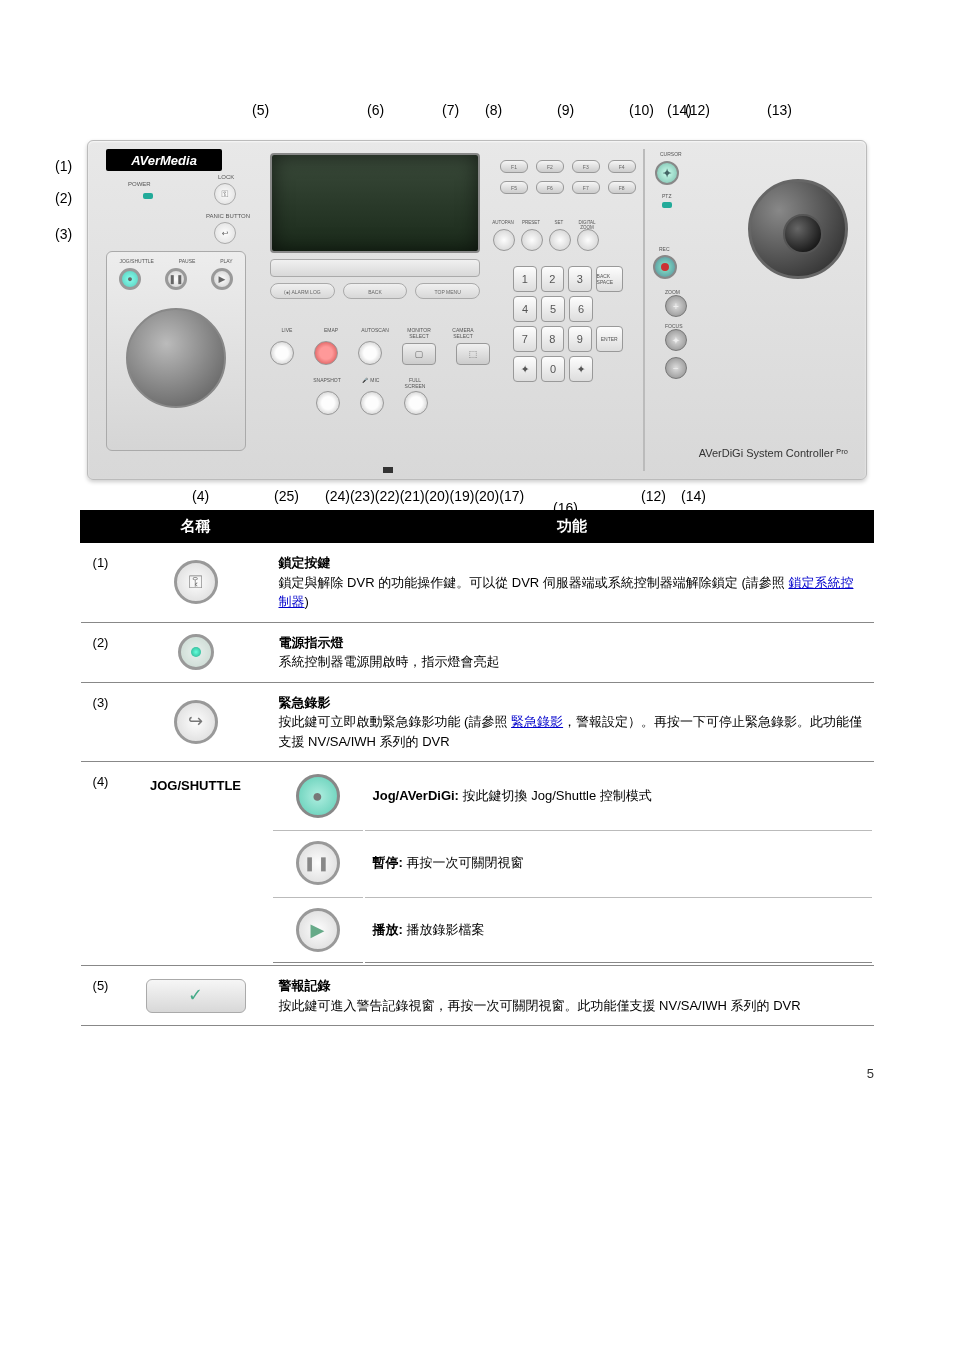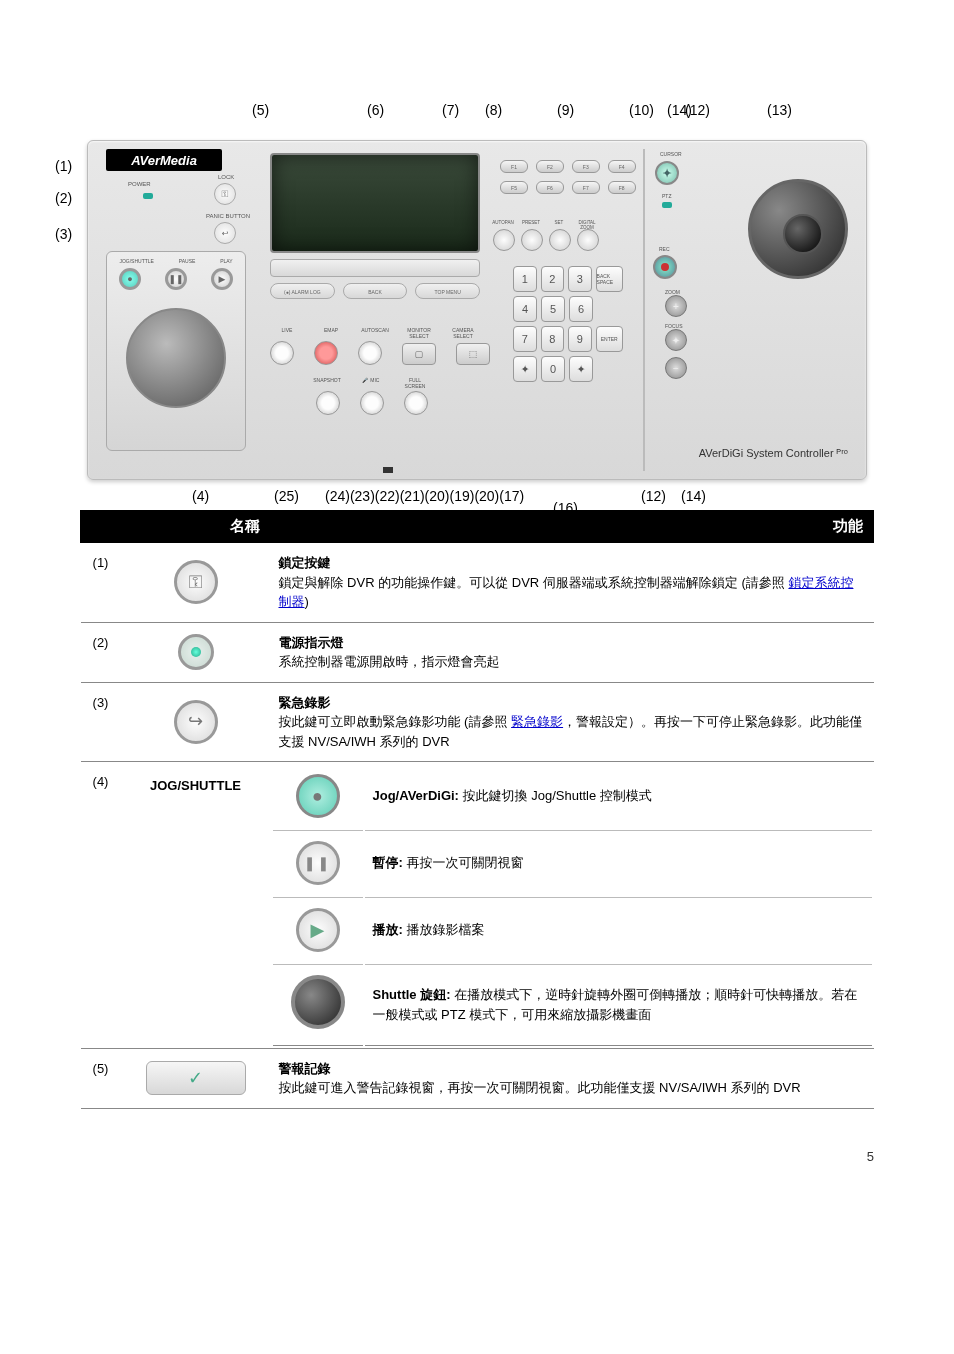--- a/index.html
+++ b/index.html
@@ -104,21 +104,21 @@
   .callout{position:absolute;font-size:14px;color:#000;}
 
   
   .desc-table{
     width: 100%;
     border-collapse: collapse;
     margin-top: 30px;
   }
   .desc-table th{
     background:#000;color:#fff;font-weight:bold;
-    padding:6px 10px;text-align:right;font-size:15px;
+    padding:6px 10px;text-align:center;font-size:15px;
     border:1px solid #000;
   }
   .desc-table td{
     border-bottom:1px solid #888;
     padding:10px 8px;
     vertical-align: middle;
     font-size:13px;
     line-height:1.5;
   }
   .desc-table td.icon-cell{
@@ -375,24 +375,20 @@
               <td style="border-top:none"><b>Jog/AVerDiGi:</b> <span>按此鍵切換 Jog/Shuttle 控制模式</span></td>
             </tr>
             <tr>
               <td style="width:90px;text-align:center"><span class="t-icon" style="font-size:14px;letter-spacing:2px;color:#888">❚❚</span></td>
               <td><b>暫停:</b> <span>再按一次可關閉視窗</span></td>
             </tr>
             <tr>
               <td style="width:90px;text-align:center"><span class="t-icon" style="color:#6a8">▶</span></td>
               <td><b>播放:</b> <span>播放錄影檔案</span></td>
             </tr>
-            <tr>
-              <td style="width:90px;text-align:center"><span class="t-icon dark"></span></td>
-              <td><b>Shuttle 旋鈕:</b> <span>在播放模式下，逆時針旋轉外圈可倒轉播放；順時針可快轉播放。若在一般模式或 PTZ 模式下，可用來縮放攝影機畫面</span></td>
-            </tr>
           </tbody>
             </table>
         </td>
       </tr>
 
       <tr>
         <td class="num-cell">(5)</td>
         <td class="icon-cell">
           <span class="pill-btn">✓</span>
         </td>

